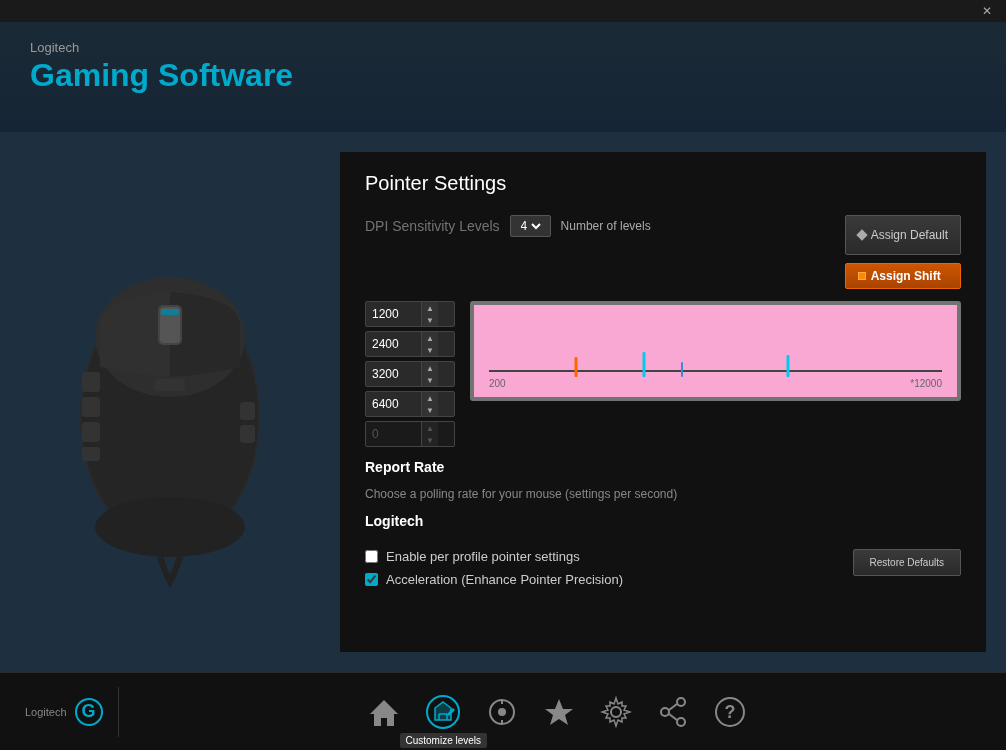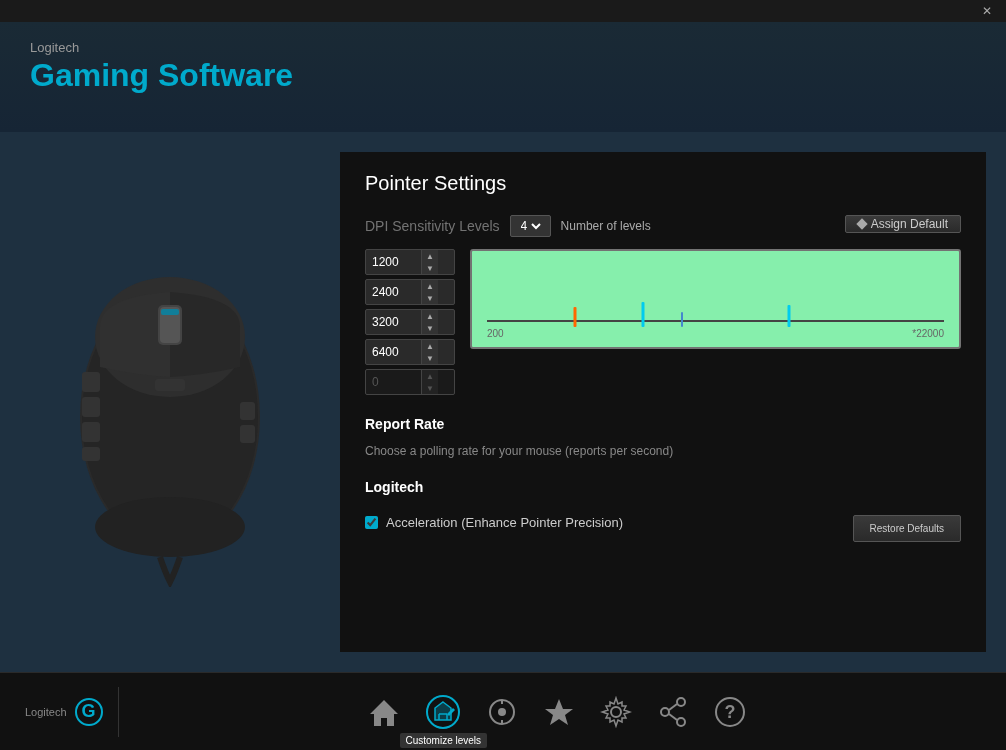--- a/index.html
+++ b/index.html
@@ -169,21 +169,21 @@
       display: flex;
       flex-direction: column;
       justify-content: flex-start;
       gap: 8px;
       margin-left: auto;
     }
     .btn-assign-default {
       background: linear-gradient(180deg, #3a3a3a, #2a2a2a);
       border: 1px solid #555;
       color: #ccc;
-      padding: 1px 12px;
+      padding: 12px 12px;
       font-size: 12px;
       border-radius: 2px;
       cursor: pointer;
       display: flex;
       align-items: center;
       gap: 5px;
     }
     .btn-assign-shift {
       background: linear-gradient(180deg, #cc5500, #aa4400);
       border: 1px solid #ee6600;
@@ -194,23 +194,23 @@
       cursor: pointer;
       display: flex;
       align-items: center;
       gap: 5px;
       font-weight: bold;
     }
 
     
     .dpi-slider-area {
       flex: 1;
-      background: #86efac;
+      background: #f9a8d4;
       border-radius: 3px;
-      border: 2px solid #737373;
+      border: 4px solid #737373;
       position: relative;
       min-height: 100px;
     }
     .slider-track {
       position: absolute;
       bottom: 25px;
       left: 15px;
       right: 15px;
       height: 2px;
       background: #444;
@@ -230,21 +230,21 @@
       bottom: 20px;
       transform: translateX(-50%);
       display: flex;
       flex-direction: column;
       align-items: center;
       cursor: pointer;
     }
 
     
     .section {
-      margin-top: 21px;
+      margin-top: 12px;
     }
     .report-rate-desc {
       color: #888;
       font-size: 12px;
       margin-bottom: 8px;
     }
     .radio-group {
       display: flex;
       gap: 20px;
       align-items: center;
@@ -416,20 +416,24 @@
               <option>5</option>
             </select>
           </div>
           <span class="num-levels-label">Number of levels</span>
         </div>
         <div class="assign-buttons">
           <button class="btn-assign-default">
             <span style="display:inline-block;width:8px;height:8px;background:#aaa;transform:rotate(45deg);"></span>
             <span>Assign Default</span>
           </button>
+          <button class="btn-assign-shift">
+            <span style="display:inline-block;width:8px;height:8px;background:#ff8800;border:1px solid #ffaa44;"></span>
+            <span>Assign Shift</span>
+          </button>
         </div>
       </div>
 
       <div class="dpi-body">
         <div class="dpi-inputs">
           <div class="dpi-input-row">
             <input type="text" value="1200" style="">
             <div class="dpi-input-arrow">
               <button>▲</button>
               <button>▼</button>
@@ -481,36 +485,40 @@
             <div class="slider-marker" style="left: calc(15px + 40%); bottom: 20px;">
               <div style="width:2px; height:15px; background:#4488cc; border-radius:1px;"></div>
             </div>
 
             <div class="slider-marker" style="left: calc(15px + 62%); bottom: 20px;">
               <div style="width:3px; height:22px; background:#00ccee; border-radius:1px;"></div>
             </div>
 
             <div class="slider-labels">
               <span>200</span>
-              <span>*22000</span>
+              <span>*12000</span>
             </div>
           </div>
         </div>
       </div>
     </div>
 
     <div class="section">
       <div class="section-title">Report Rate</div>
-      <div class="report-rate-desc">Choose a polling rate for your mouse (reports per second)</div>
+      <div class="report-rate-desc">Choose a polling rate for your mouse (settings per second)</div>
     </div>
 
     <div class="section">
       <div class="section-title">Logitech</div>
       <div class="advanced-row">
         <div class="advanced-checks">
+          <label class="check-item">
+            <input type="checkbox" style="">
+            <span class="check-label">Enable per profile pointer settings</span>
+          </label>
           <label class="check-item">
             <input type="checkbox" checked="" style="">
             <span class="check-label">Acceleration (Enhance Pointer Precision)</span>
           </label>
         </div>
         <button class="btn-restore">Restore Defaults</button>
       </div>
     </div>
 
   </div>

